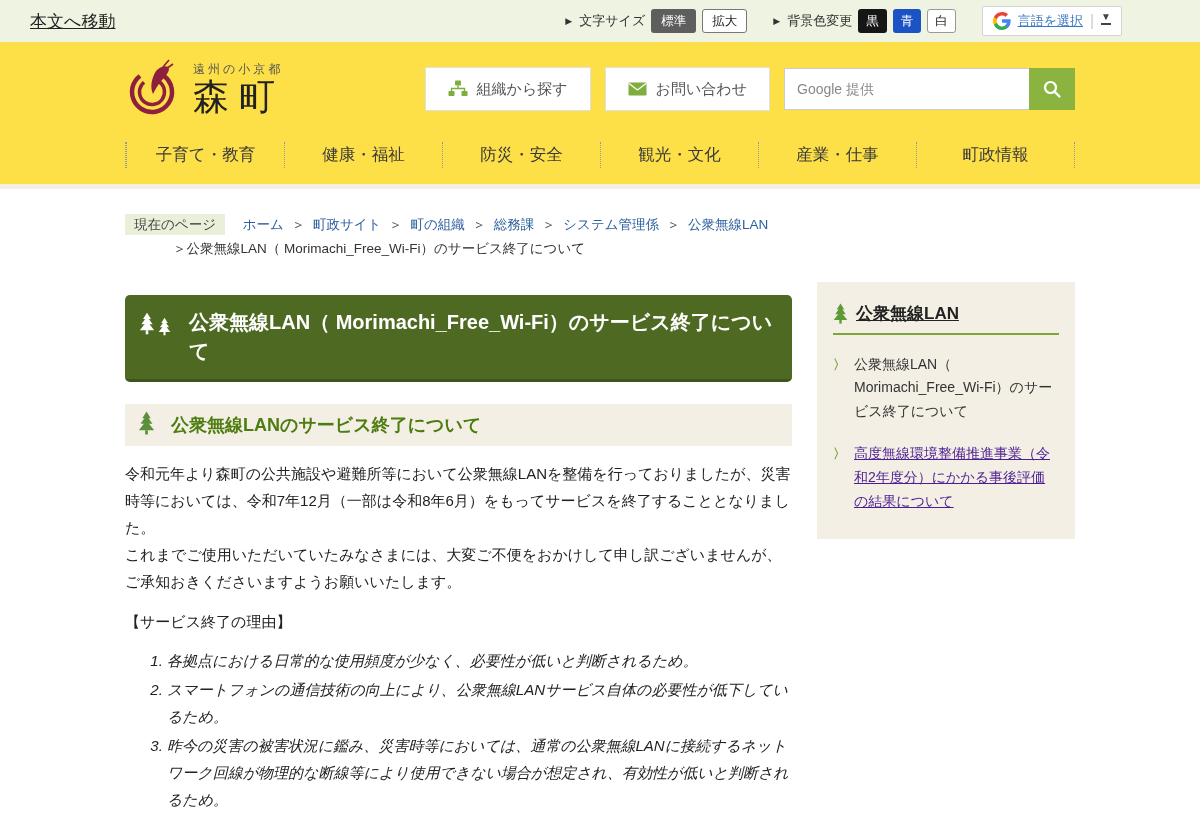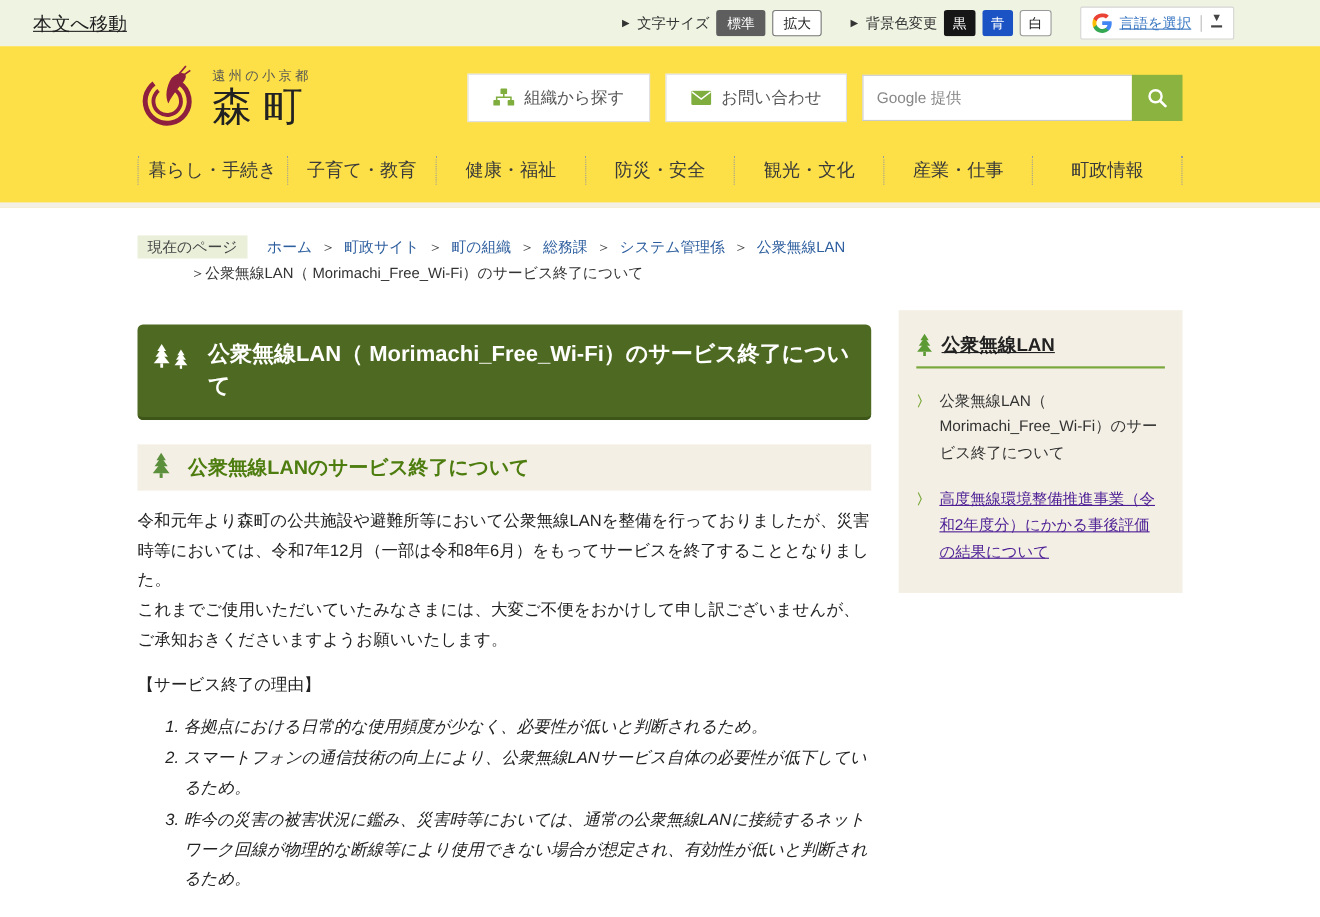--- a/index.html
+++ b/index.html
@@ -179,21 +179,20 @@
             <circle cx="8.5" cy="8.5" r="5.5" fill="none" stroke="#fff" stroke-width="2.2"></circle>
             <line x1="12.8" y1="12.8" x2="17.5" y2="17.5" stroke="#fff" stroke-width="2.4" stroke-linecap="round"></line>
           </svg>
         </button>
       </div>
     </div>
   </div>
 
   <nav class="gnav">
     <span class="gnav-div"></span>
-    <span class="gnav-item">暮らし・手続き</span>
     <span class="gnav-div"></span>
     <span class="gnav-item">子育て・教育</span>
     <span class="gnav-div"></span>
     <span class="gnav-item">健康・福祉</span>
     <span class="gnav-div"></span>
     <span class="gnav-item">防災・安全</span>
     <span class="gnav-div"></span>
     <span class="gnav-item">観光・文化</span>
     <span class="gnav-div"></span>
     <span class="gnav-item">産業・仕事</span>

